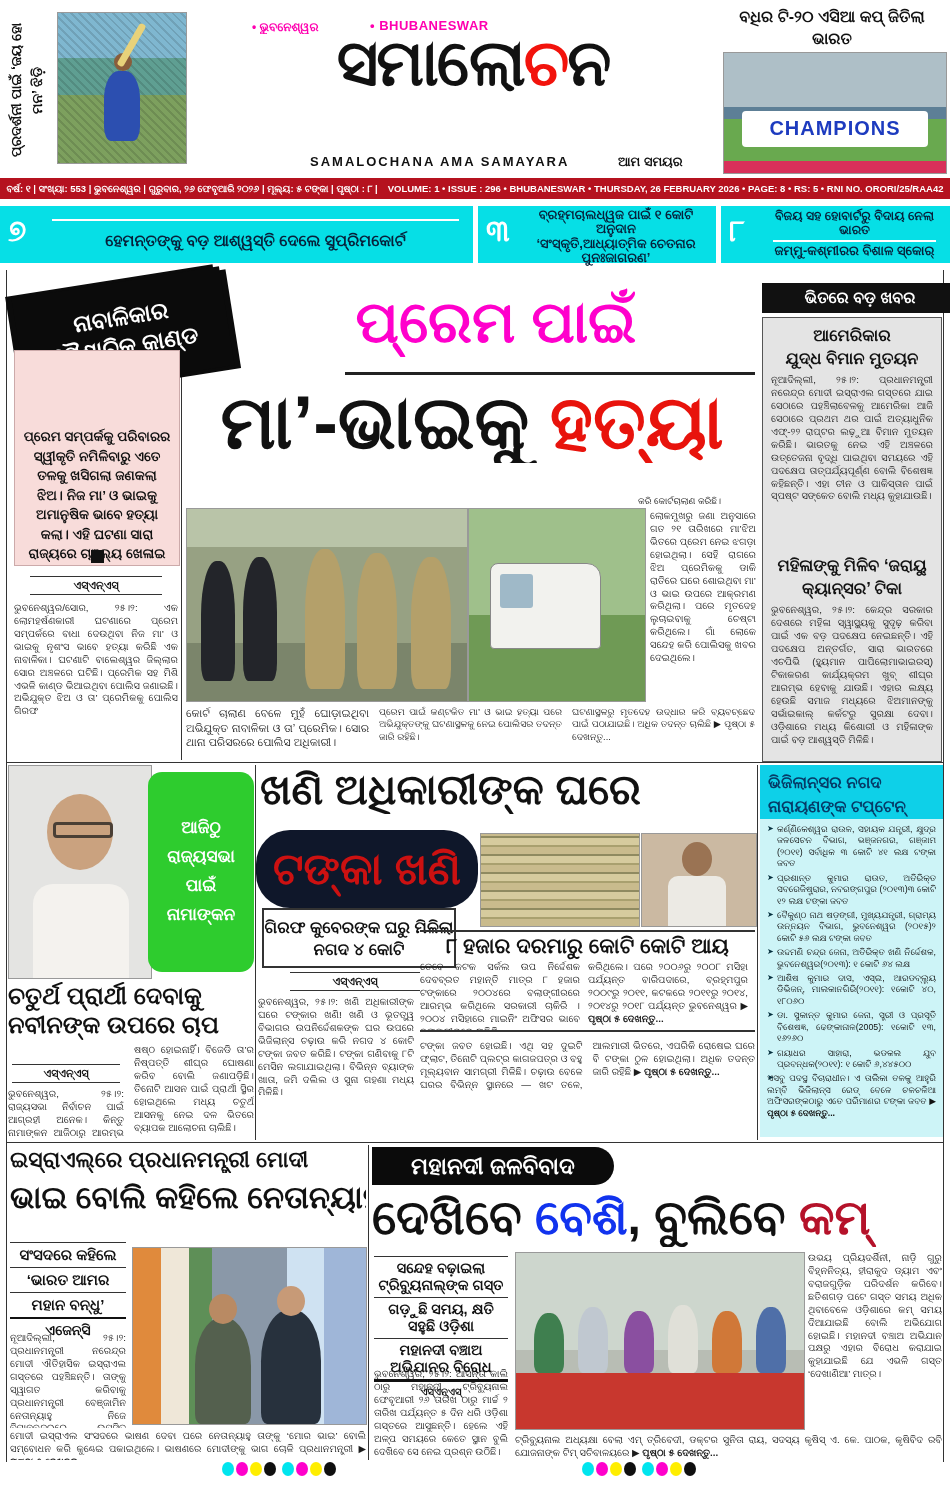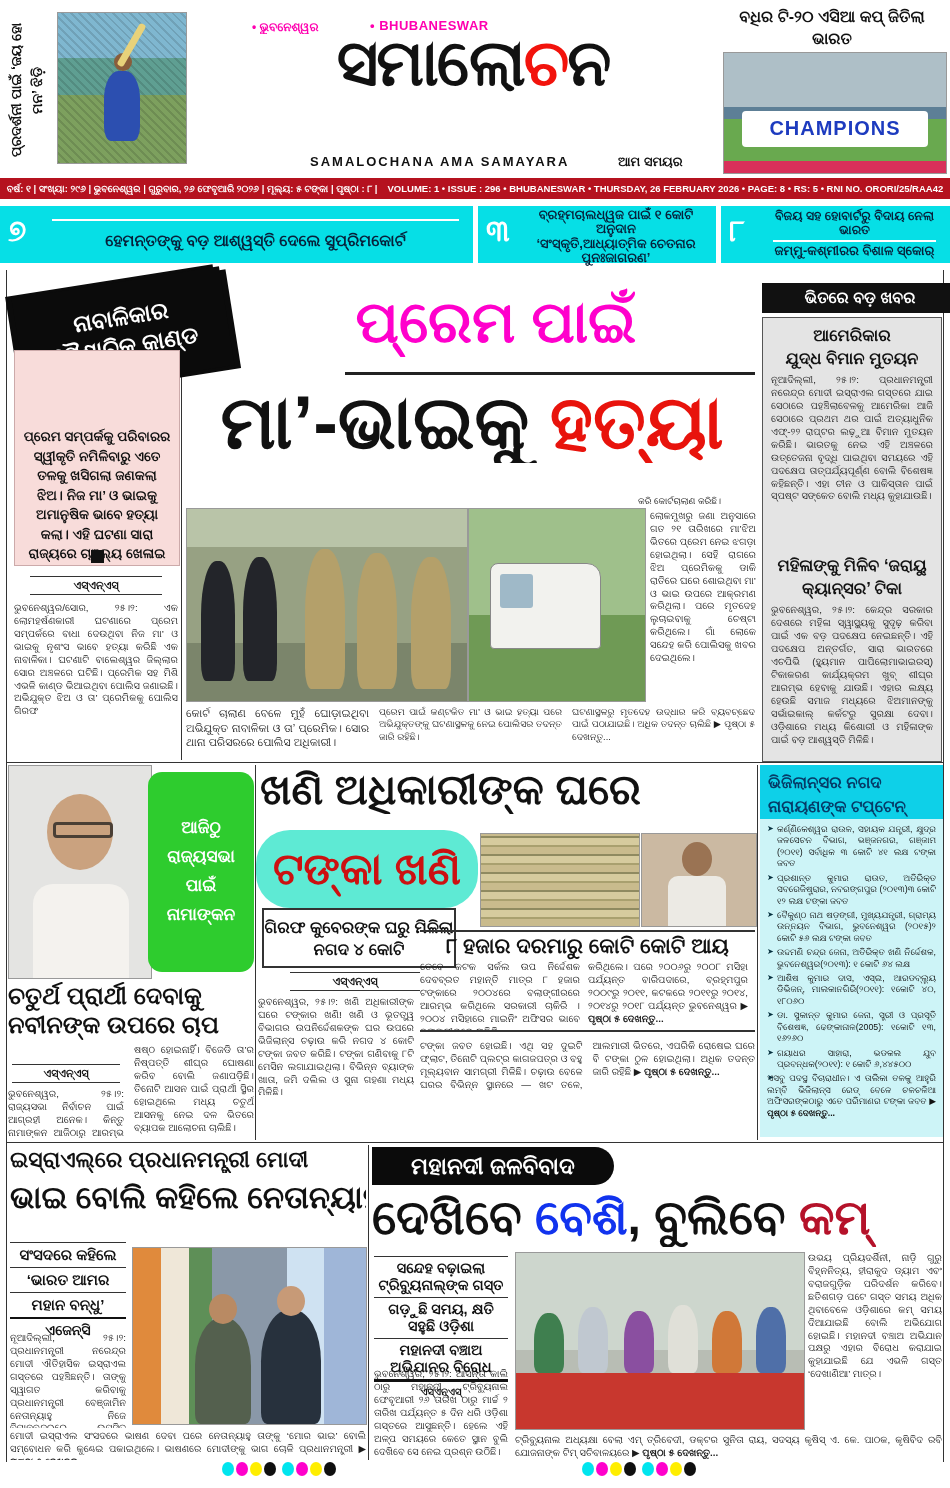--- a/index.html
+++ b/index.html
@@ -99,21 +99,21 @@
     <div class="abs b" style="left:388px;top:148px;font-size:13px;">ଆମ ସମୟର</div>
   </div>
 
   <div class="abs x ctr" style="left:718px;top:6px;width:228px;height:46px;font-size:16px;line-height:1.35;">ବଧିର ଟି-୨୦ ଏସିଆ କପ୍ ଜିତିଲା ଭାରତ</div>
   <div class="ph ph-champ" style="left:723px;top:52px;width:222px;height:120px;">
     <div class="champ-banner">CHAMPIONS</div>
     <div class="champ-carpet"></div>
   </div>
 
   <div class="abs" style="left:0;top:178px;width:950px;height:21px;background:#b5121f;display:flex;align-items:center;justify-content:center;">
-    <span class="b nw" style="color:#fff;font-size:9.5px;">ବର୍ଷ: ୧ | ସଂଖ୍ୟା: ୨୯୬ | ଭୁବନେଶ୍ୱର | ଗୁରୁବାର, ୨୬ ଫେବୃଆରି ୨୦୨୬ | ମୂଲ୍ୟ: ୫ ଟଙ୍କା | ପୃଷ୍ଠା : ୮ |</span>
+    <span class="b nw" style="color:#fff;font-size:9.5px;">ବର୍ଷ: ୧ | ସଂଖ୍ୟା: 553 | ଭୁବନେଶ୍ୱର | ଗୁରୁବାର, ୨୬ ଫେବୃଆରି ୨୦୨୬ | ମୂଲ୍ୟ: ୫ ଟଙ୍କା | ପୃଷ୍ଠା : ୮ |</span>
     <span class="b nw" style="color:#fff;font-size:9.5px;margin-left:10px;">VOLUME: 1 • ISSUE : 296 • BHUBANESWAR • THURSDAY, 26 FEBRUARY 2026 • PAGE: 8 • RS: 5 • RNI NO. ORORI/25/RAA42</span>
   </div>
 
   <div class="teaser" style="left:0;width:473px;">
     <div class="t-num">୭</div>
     <div class="t-lines">
       <div class="t-div"></div>
       <div class="t-line" style="font-size:16px;">ହେମନ୍ତଙ୍କୁ ବଡ଼ ଆଶ୍ୱସ୍ତି ଦେଲେ ସୁପ୍ରିମକୋର୍ଟ</div>
     </div>
   </div>
@@ -205,21 +205,21 @@
     <span>ରାଜ୍ୟସଭା</span>
     <span>ପାଇଁ</span>
     <span>ନାମାଙ୍କନ</span>
   </div>
   <div class="abs x" style="left:8px;top:982px;width:246px;font-size:24px;line-height:1.2;">ଚତୁର୍ଥ ପ୍ରାର୍ଥୀ ଦେବାକୁ ନବୀନଙ୍କ ଉପରେ ଚାପ</div>
   <div class="abs byline" style="left:12px;top:1064px;width:108px;">ଏସ୍ଏନ୍ଏସ୍</div>
   <div class="abs body-txt" style="left:8px;top:1088px;width:116px;height:50px;">ଭୁବନେଶ୍ୱର, ୨୫।୨: ରାଜ୍ୟସଭା ନିର୍ବାଚନ ପାଇଁ ଆଗ୍ରହୀ ଅନେକ। କିନ୍ତୁ ନାମାଙ୍କନ ଆଜିଠାରୁ ଆରମ୍ଭ ହେଉଥିବାରୁ ନବୀନଙ୍କ ଉପରେ ଚାପ ବଢ଼ିଛି।</div>
   <div class="abs body-txt" style="left:134px;top:1044px;width:120px;height:94px;">ଷଷ୍ଠ ହୋଇନାହିଁ। ବିଜେଡି ତା’ର ନିଷ୍ପତ୍ତି ଶୀଘ୍ର ଘୋଷଣା କରିବ ବୋଲି ଜଣାପଡ଼ିଛି। ତିନୋଟି ଆସନ ପାଇଁ ପ୍ରାର୍ଥୀ ସ୍ଥିର ହୋଇଥିଲେ ମଧ୍ୟ ଚତୁର୍ଥ ଆସନକୁ ନେଇ ଦଳ ଭିତରେ ବ୍ୟାପକ ଆଲୋଚନା ଚାଲିଛି।</div>
 
   <div class="abs x nw" style="left:260px;top:766px;width:496px;font-size:42px;">ଖଣି ଅଧିକାରୀଙ୍କ ଘରେ</div>
-  <div class="abs" style="left:256px;top:830px;width:222px;height:78px;background:#5eead4;border-radius:34px;display:flex;align-items:center;justify-content:center;">
+  <div class="abs" style="left:256px;top:830px;width:222px;height:78px;background:#0f172a;border-radius:34px;display:flex;align-items:center;justify-content:center;">
     <span class="x nw" style="font-size:44px;color:#cc1111;">ଟଙ୍କା ଖଣି</span>
   </div>
   <div class="ph ph-cash" style="left:480px;top:833px;width:158px;height:92px;"></div>
   <div class="ph ph-officer" style="left:641px;top:833px;width:114px;height:92px;">
     <div class="head" style="left:40px;top:8px;width:30px;height:34px;background:#9a7353;"></div>
     <div class="abs" style="left:26px;top:42px;width:58px;height:50px;background:#eceae4;border-radius:10px 10px 0 0;"></div>
   </div>
   <div class="abs" style="left:262px;top:908px;width:190px;height:56px;border:2px solid #333;display:flex;align-items:center;justify-content:flex-end;">
     <span class="b ctr" style="font-size:16.5px;line-height:1.35;">ଗିରଫ କୁବେରଙ୍କ ଘରୁ ମିଳିଲା ନଗଦ ୪ କୋଟି</span>
   </div>

